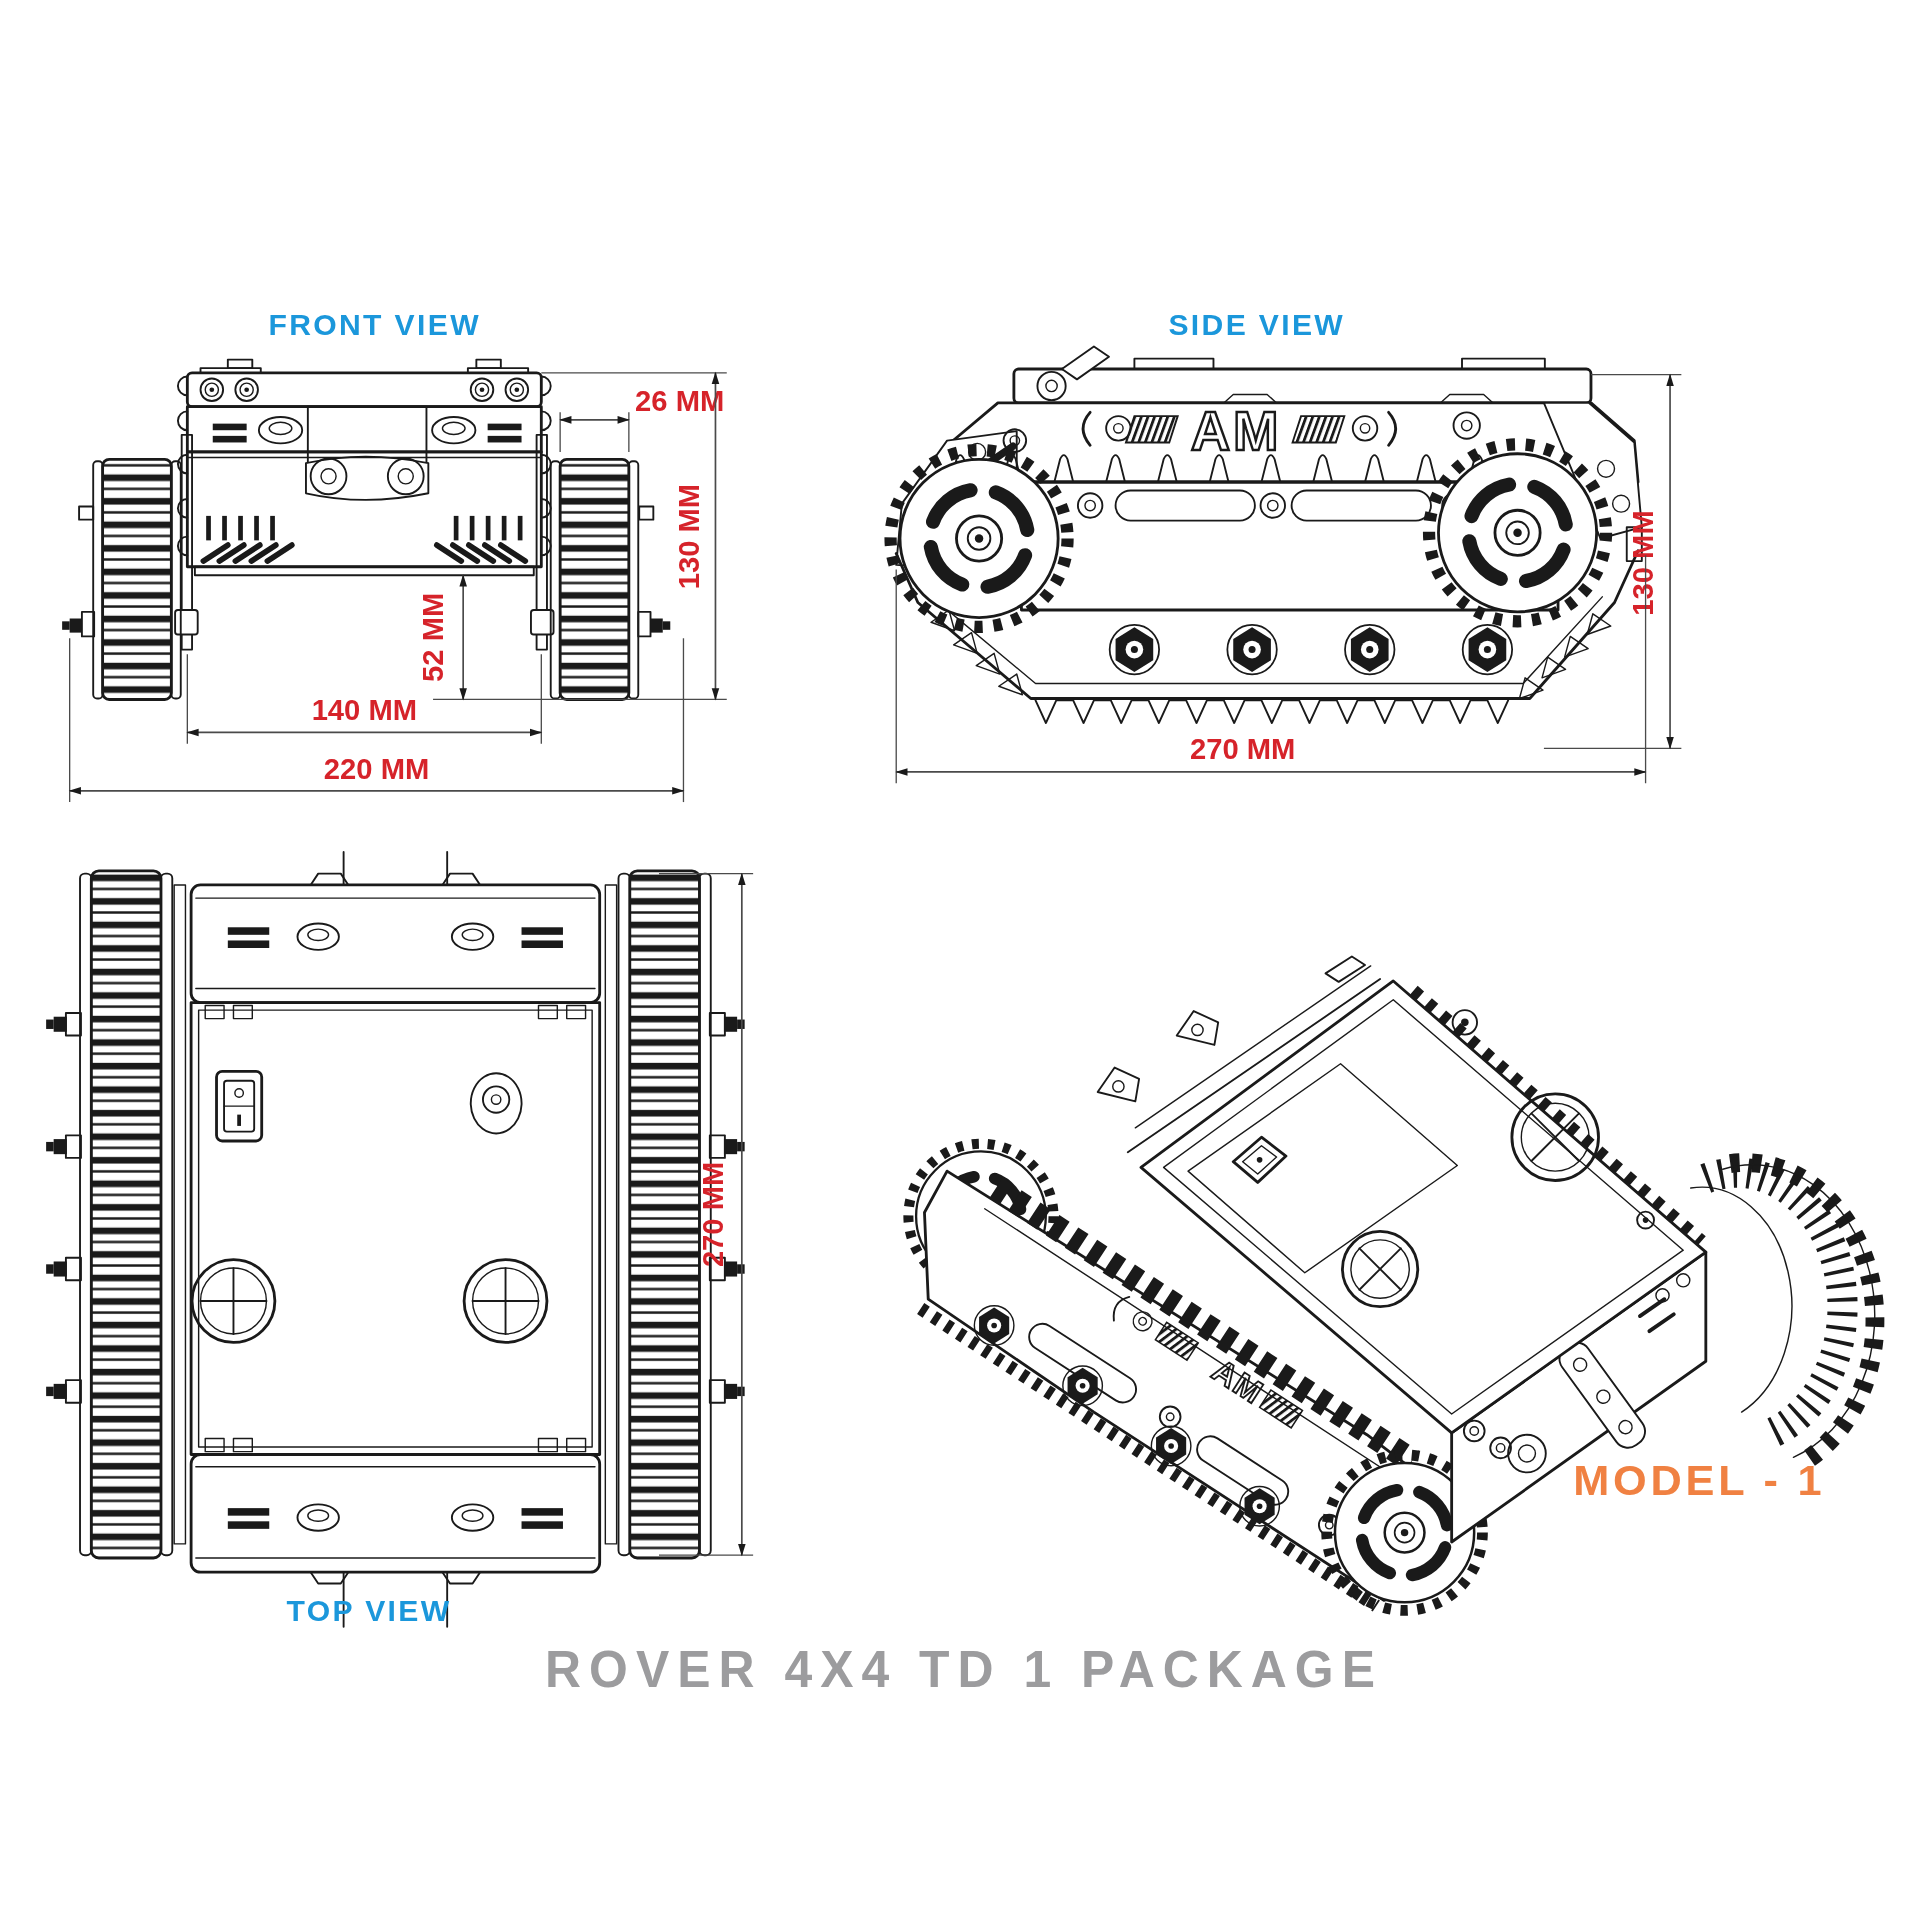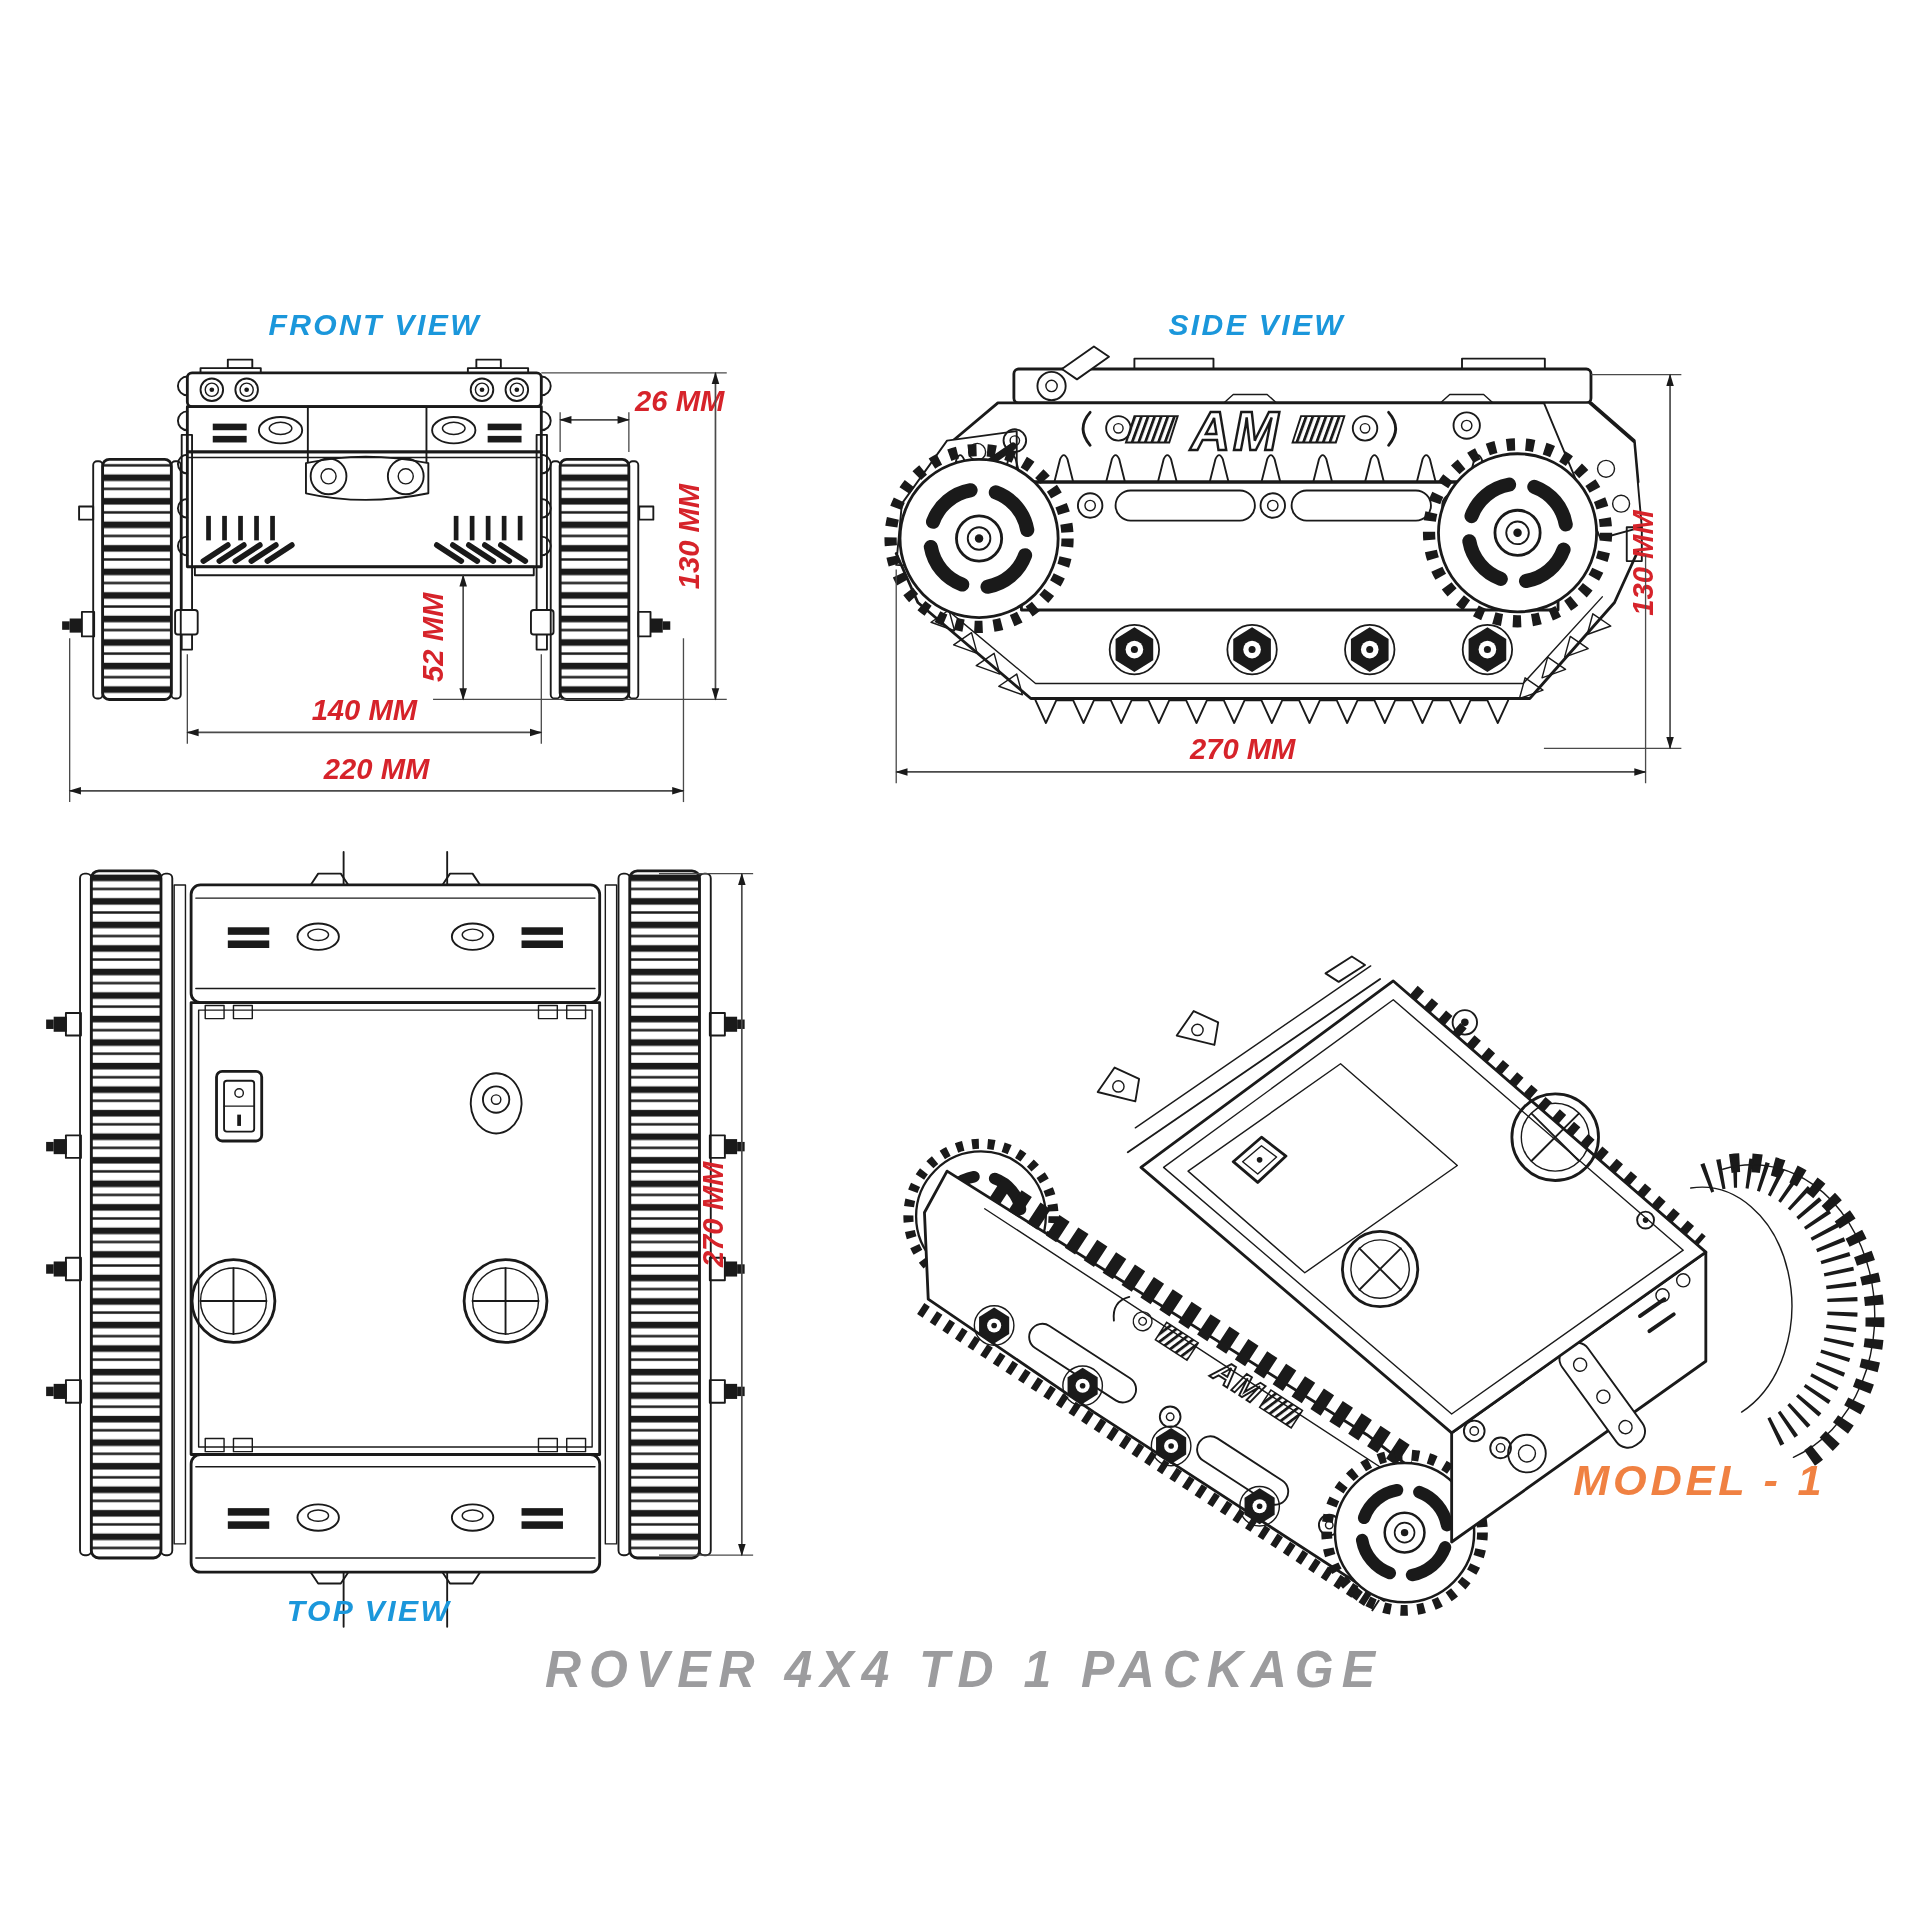--- a/index.html
+++ b/index.html
@@ -1,17 +1,17 @@
 <!DOCTYPE html>
 <html style="font-size:15px"><head>
 <meta charset="utf-8">
 <style>
   html,body{margin:0;padding:0;background:#ffffff;}
   .page{width:1928px;height:1928px;background:#ffffff;position:relative;overflow:hidden;
-        font-family:"Liberation Sans", sans-serif;font-style:italic;}
+        font-family:"Liberation Sans", sans-serif;}
   svg{display:block}
   
   .s3{fill:none;stroke:#1a1a1a;stroke-width:3;stroke-linejoin:round;stroke-linecap:round}
   .s2{fill:none;stroke:#1a1a1a;stroke-width:2;stroke-linejoin:round;stroke-linecap:round}
   .s15{fill:none;stroke:#1a1a1a;stroke-width:1.5;stroke-linejoin:round;stroke-linecap:round}
   .sw{fill:#ffffff;stroke:#1a1a1a;stroke-width:3;stroke-linejoin:round}
   .sw2{fill:#ffffff;stroke:#1a1a1a;stroke-width:2;stroke-linejoin:round}
   .fb{fill:#1a1a1a;stroke:none}
   .dim{stroke:#4a4a4a;stroke-width:1.8;fill:none}
   .ext{stroke:#4a4a4a;stroke-width:1.4;fill:none}

